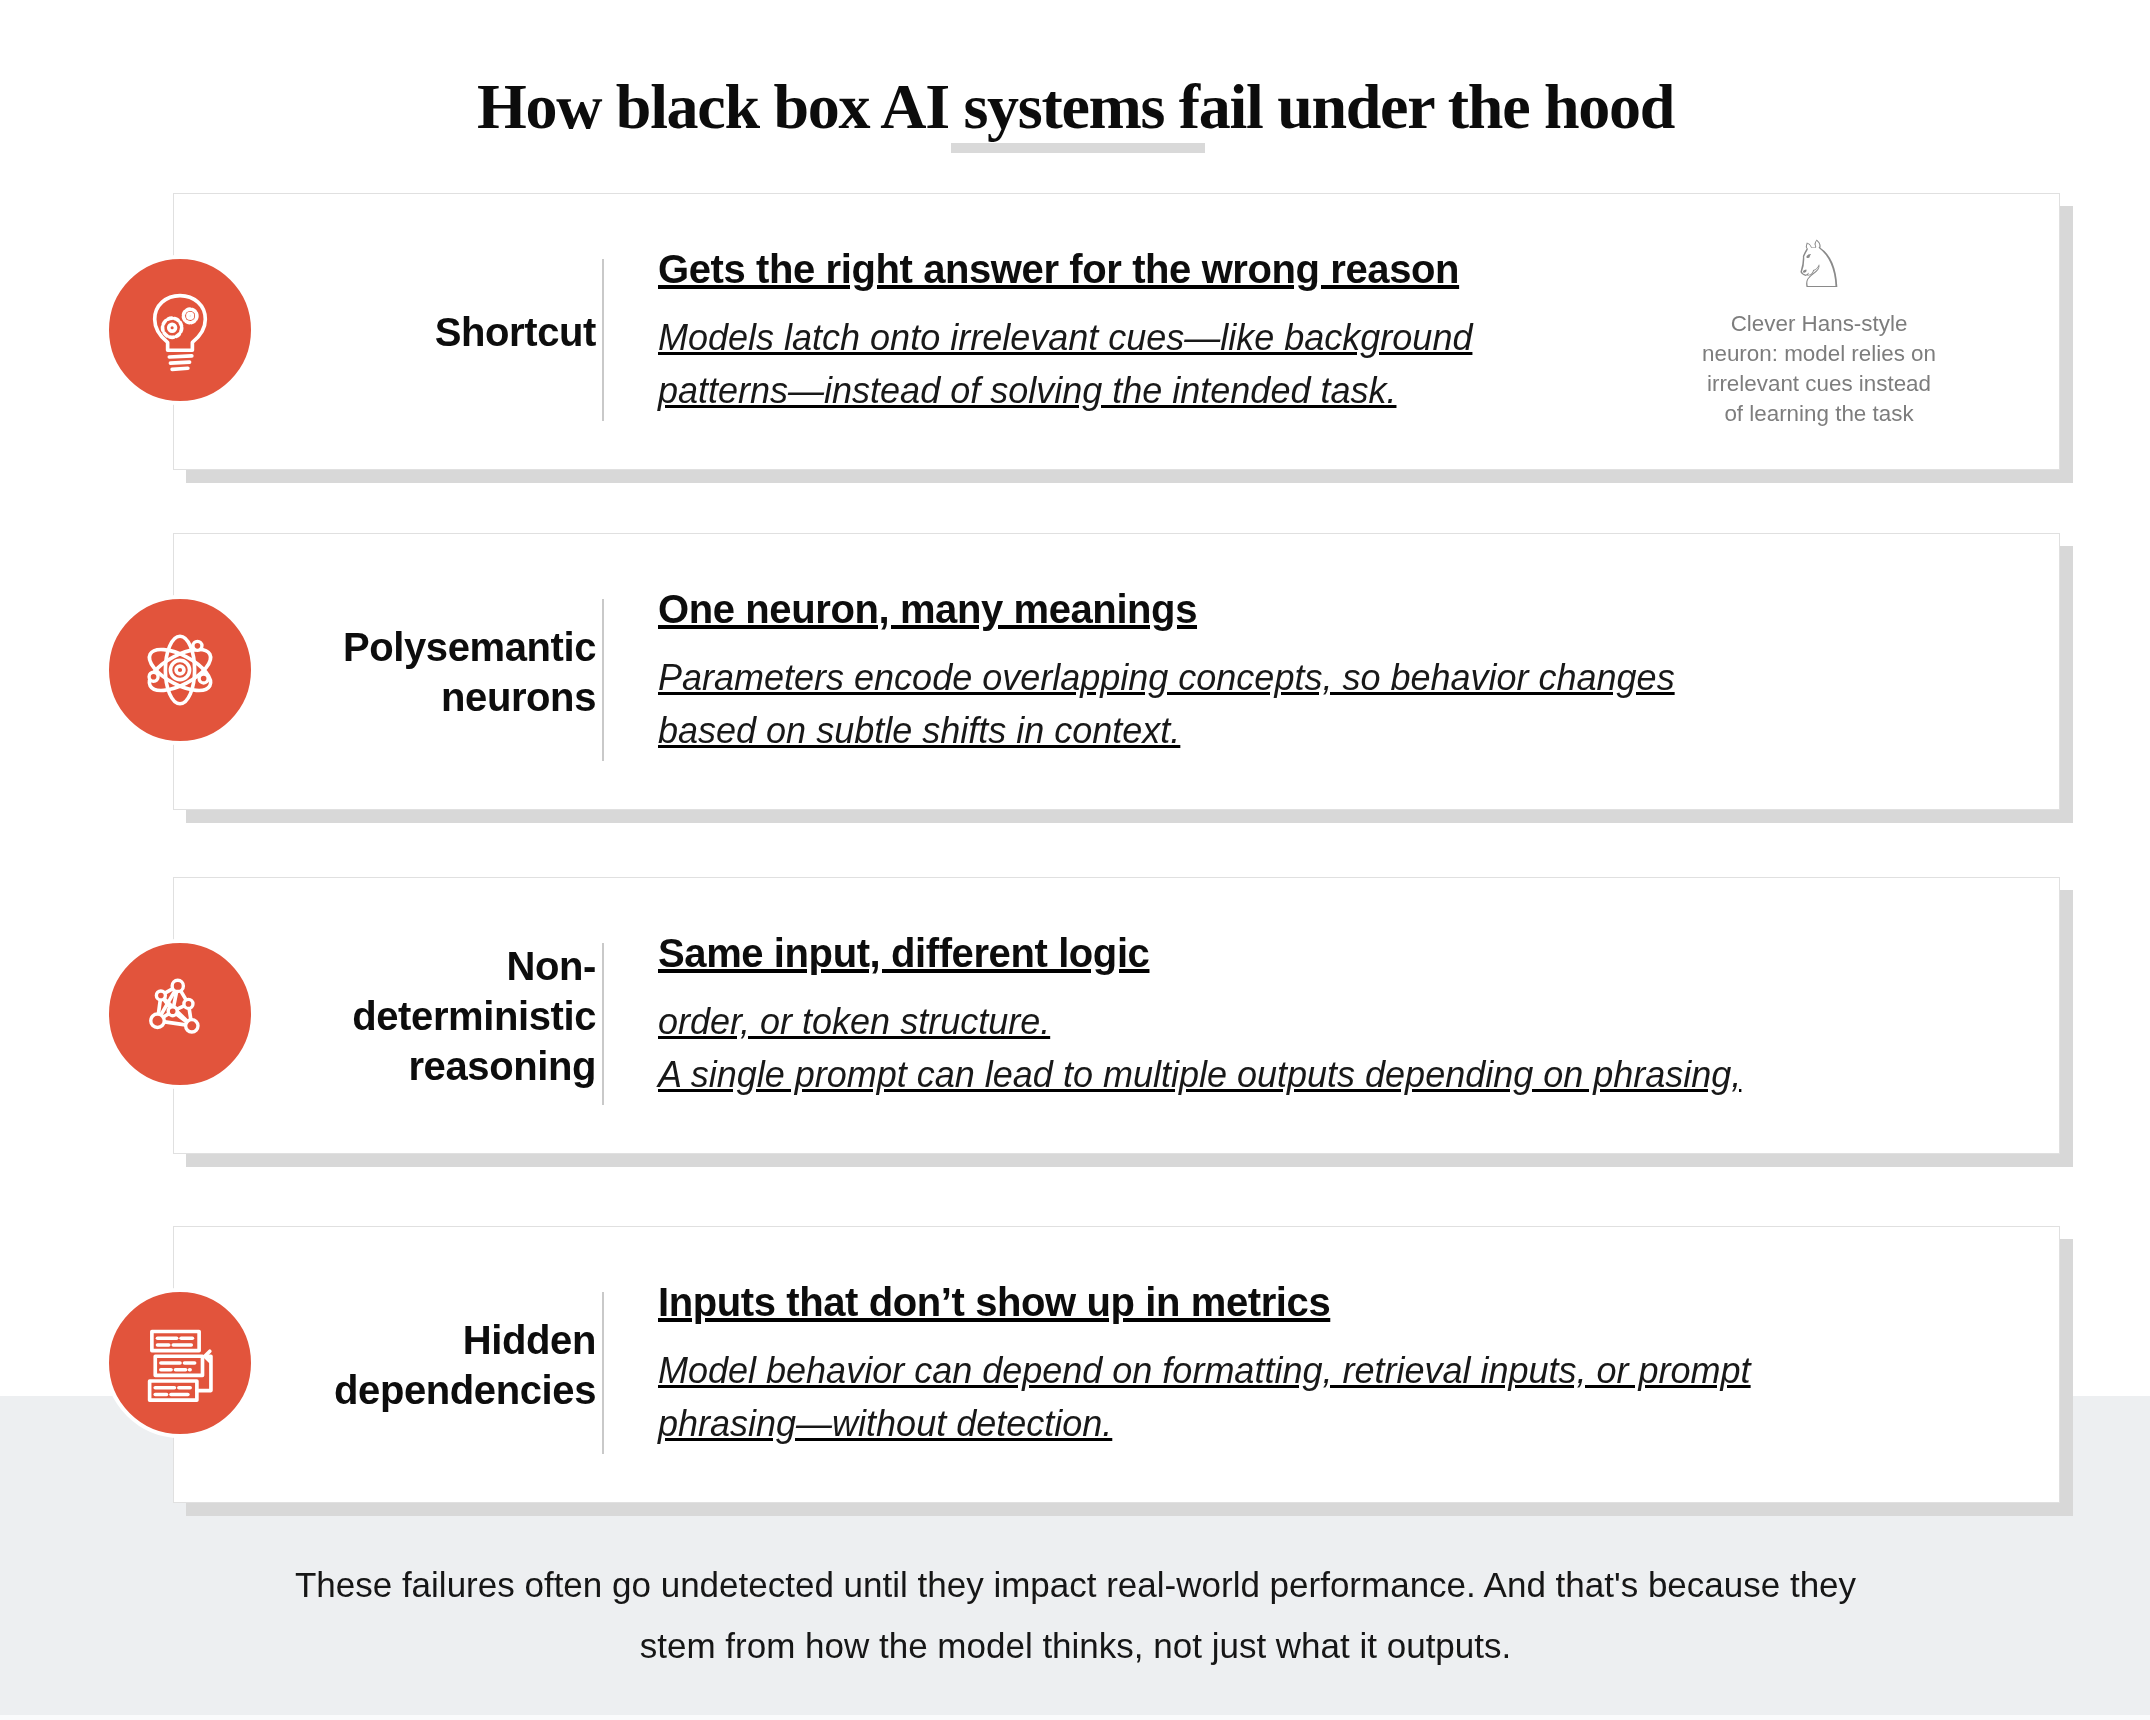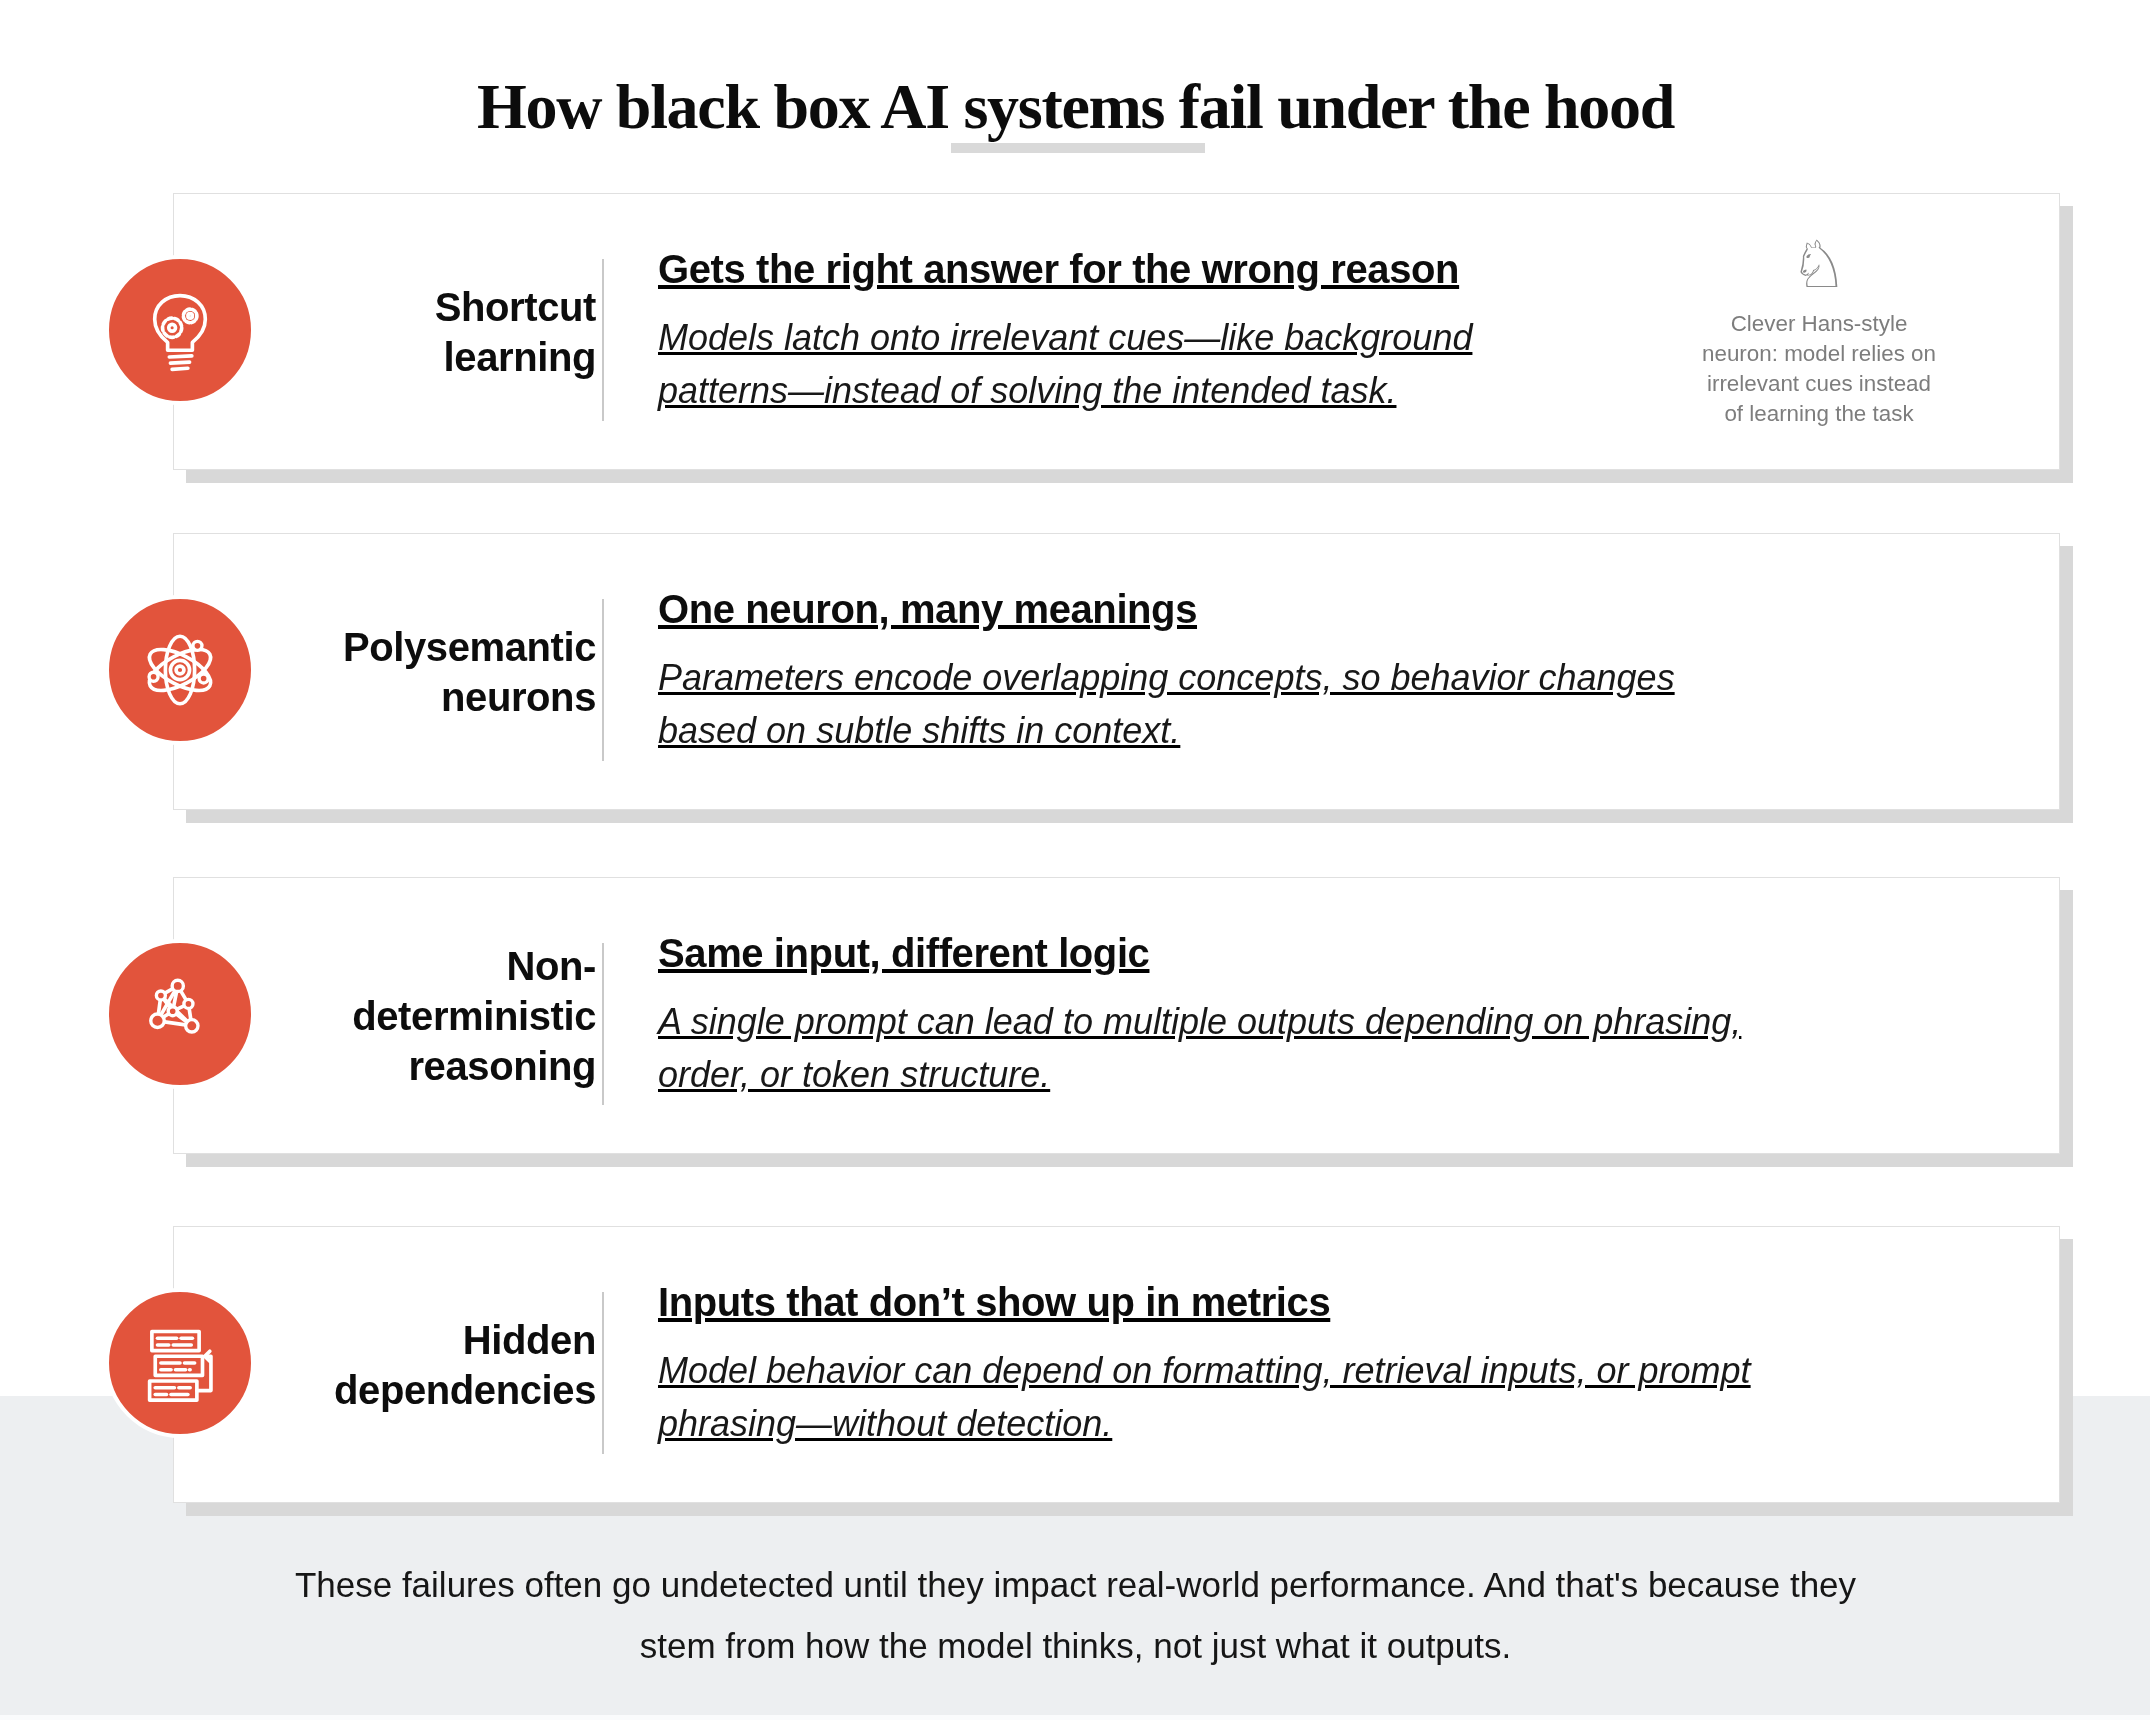--- a/index.html
+++ b/index.html
@@ -67,21 +67,20 @@
       <circle class="icon-stroke" cx="66" cy="76" r="6"></circle>
       <circle class="icon-stroke" cx="98" cy="55" r="12" stroke-dasharray="6 4"></circle>
       <circle class="icon-stroke" cx="98" cy="55" r="4"></circle>
       <path class="icon-stroke" d="M61,128 L101,126"></path>
       <path class="icon-stroke" d="M63,139 L97,137"></path>
       <path class="icon-stroke" d="M66,150 L94,148"></path>
     </svg>
   </div>
   <div class="card-label">
     <span>Shortcut</span>
-    <span>learning</span>
   </div>
   <div class="vline"></div>
   <div class="text-col">
     <div class="card-heading">Gets the right answer for the wrong reason</div>
     <div class="card-body">
       <div>Models latch onto irrelevant cues—like background</div>
       <div>patterns—instead of solving the intended task.</div>
     </div>
   </div>
   <div class="annotation">
@@ -151,22 +150,22 @@
   </div>
   <div class="card-label">
     <span>Non-</span>
     <span>deterministic</span>
     <span>reasoning</span>
   </div>
   <div class="vline"></div>
   <div class="text-col">
     <div class="card-heading">Same input, different logic</div>
     <div class="card-body">
+      <div>order, or token structure.</div>
       <div>A single prompt can lead to multiple outputs depending on phrasing,</div>
-      <div>order, or token structure.</div>
     </div>
   </div>
 </section>
 
 <section class="card c4">
   <div class="icon-circle">
     <svg viewBox="0 0 160 160">
       <g class="icon-stroke">
         <rect x="30" y="24" width="84" height="34"></rect>
         <line x1="40" y1="36" x2="74" y2="36"></line>

